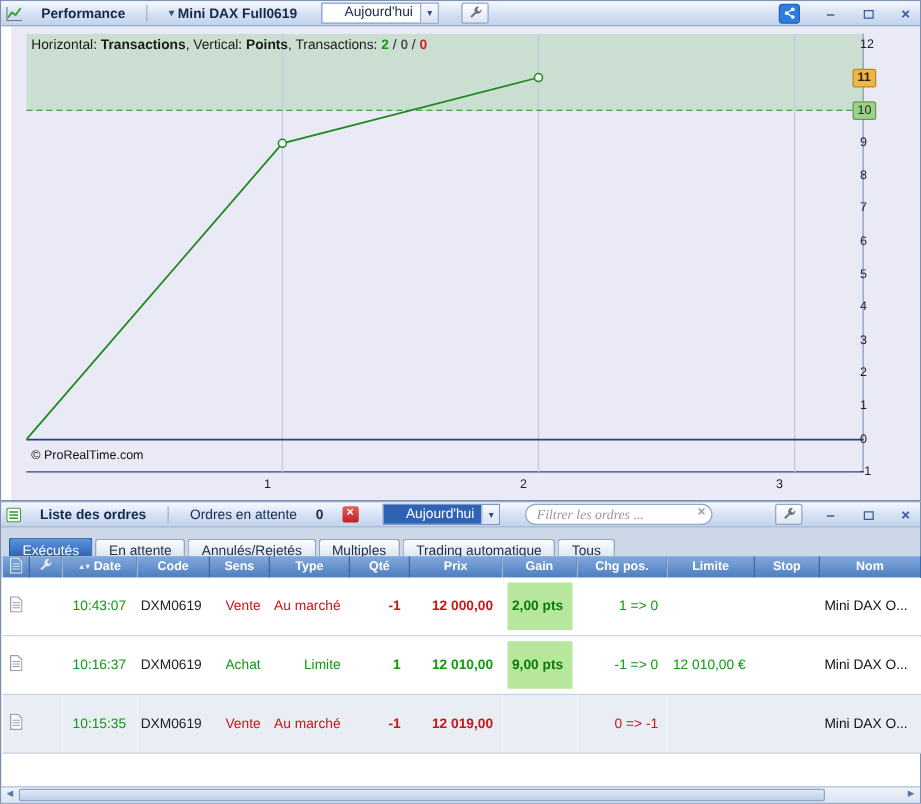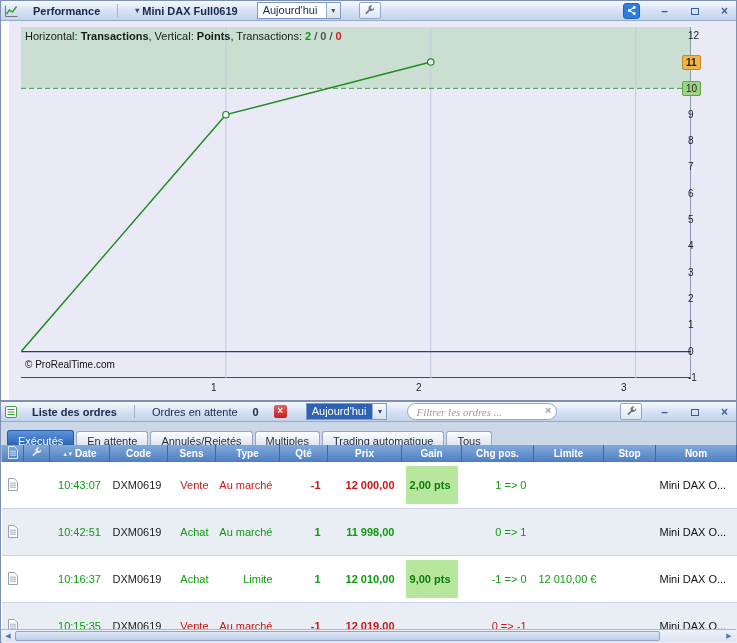--- a/index.html
+++ b/index.html
@@ -12,21 +12,21 @@
   
   .titlebar { height:20px; display:flex; align-items:center; gap:15px; padding:0 4px;
     background:linear-gradient(#f5f9fe,#d4e1f3 55%,#c2d3ec); border-bottom:1px solid #93aacb;
     font-size:11px; color:#17294a; position:relative; z-index:5; }
   .tb-title { font-weight:bold; }
   .icon { display:inline-flex; align-items:center; }
   .sep { width:1px; height:13px; background:#9fb2cc; margin:0 2px; }
   .instr { display:flex; align-items:center; gap:3px; font-weight:bold; cursor:pointer; }
   .caret { font-size:8px; color:#33517e; }
   .combo { display:flex; align-items:stretch; height:17px; background:#fff; border:1px solid #7e98c4; margin-left:4px; cursor:pointer; }
-  .combo-text { padding:1px 6px 0 5px; min-width:68px; font-size:11px; }
+  .combo-text { padding:1px 6px 0 18px; min-width:68px; font-size:11px; }
   .combo-text.sel { background:#2e62b4; color:#fff; min-width:60px; }
   .combo-arrow { width:14px; display:flex; align-items:center; justify-content:center; font-size:8px;
     background:linear-gradient(#f8fafd,#d8e2f0); border-left:1px solid #9ab0cc; color:#33517e; }
   .tool-btn { height:17px; width:22px; border:1px solid #92a8c8; border-radius:2px;
     background:linear-gradient(#ffffff,#dde6f2); display:inline-flex; align-items:center; justify-content:center;
     margin-left:3px; cursor:pointer; }
   .flex-spacer { flex:1; }
   .share-btn { width:17px; height:16px; border:1px solid #2362b8; border-radius:3px; background:#2e7ce0;
     display:inline-flex; align-items:center; justify-content:center; cursor:pointer; margin-right:2px; }
   .win-btn { width:15px; height:15px; border:none; background:transparent; color:#3c5c9c;
@@ -279,40 +279,20 @@
           <td class="c-qty">-1</td>
           <td class="c-price">12 000,00</td>
           <td class="c-gain">
             <span class="gain-badge">2,00 pts</span>
           </td>
           <td class="c-chg" data-chg="pos">1 =&gt; 0</td>
           <td class="c-limit"></td>
           <td class="c-stop"></td>
           <td class="c-name">Mini DAX O...</td>
         </tr>
-        <tr data-side="buy" class="alt">
-          <td class="c-icon"><svg width="10" height="13" viewBox="0 0 10 13">
-              <path d="M0.5 0.5h5.8l3.2 3.2v8.8H0.5z" fill="#fefefe" stroke="#98a0b0"></path>
-              <path d="M2 5.2h6M2 7.2h6M2 9.2h6" stroke="#98a0b0" stroke-width="0.9"></path>
-            </svg></td>
-          <td class="c-tool"></td>
-          <td class="c-date">10:42:51</td>
-          <td class="c-code">DXM0619</td>
-          <td class="c-sens">Achat</td>
-          <td class="c-type">Au marché</td>
-          <td class="c-qty">1</td>
-          <td class="c-price">11 998,00</td>
-          <td class="c-gain">
-            <span class="gain-badge"></span>
-          </td>
-          <td class="c-chg" data-chg="pos">0 =&gt; 1</td>
-          <td class="c-limit"></td>
-          <td class="c-stop"></td>
-          <td class="c-name">Mini DAX O...</td>
-        </tr>
         <tr data-side="buy">
           <td class="c-icon"><svg width="10" height="13" viewBox="0 0 10 13">
               <path d="M0.5 0.5h5.8l3.2 3.2v8.8H0.5z" fill="#fefefe" stroke="#98a0b0"></path>
               <path d="M2 5.2h6M2 7.2h6M2 9.2h6" stroke="#98a0b0" stroke-width="0.9"></path>
             </svg></td>
           <td class="c-tool"></td>
           <td class="c-date">10:16:37</td>
           <td class="c-code">DXM0619</td>
           <td class="c-sens">Achat</td>
           <td class="c-type">Limite</td>

